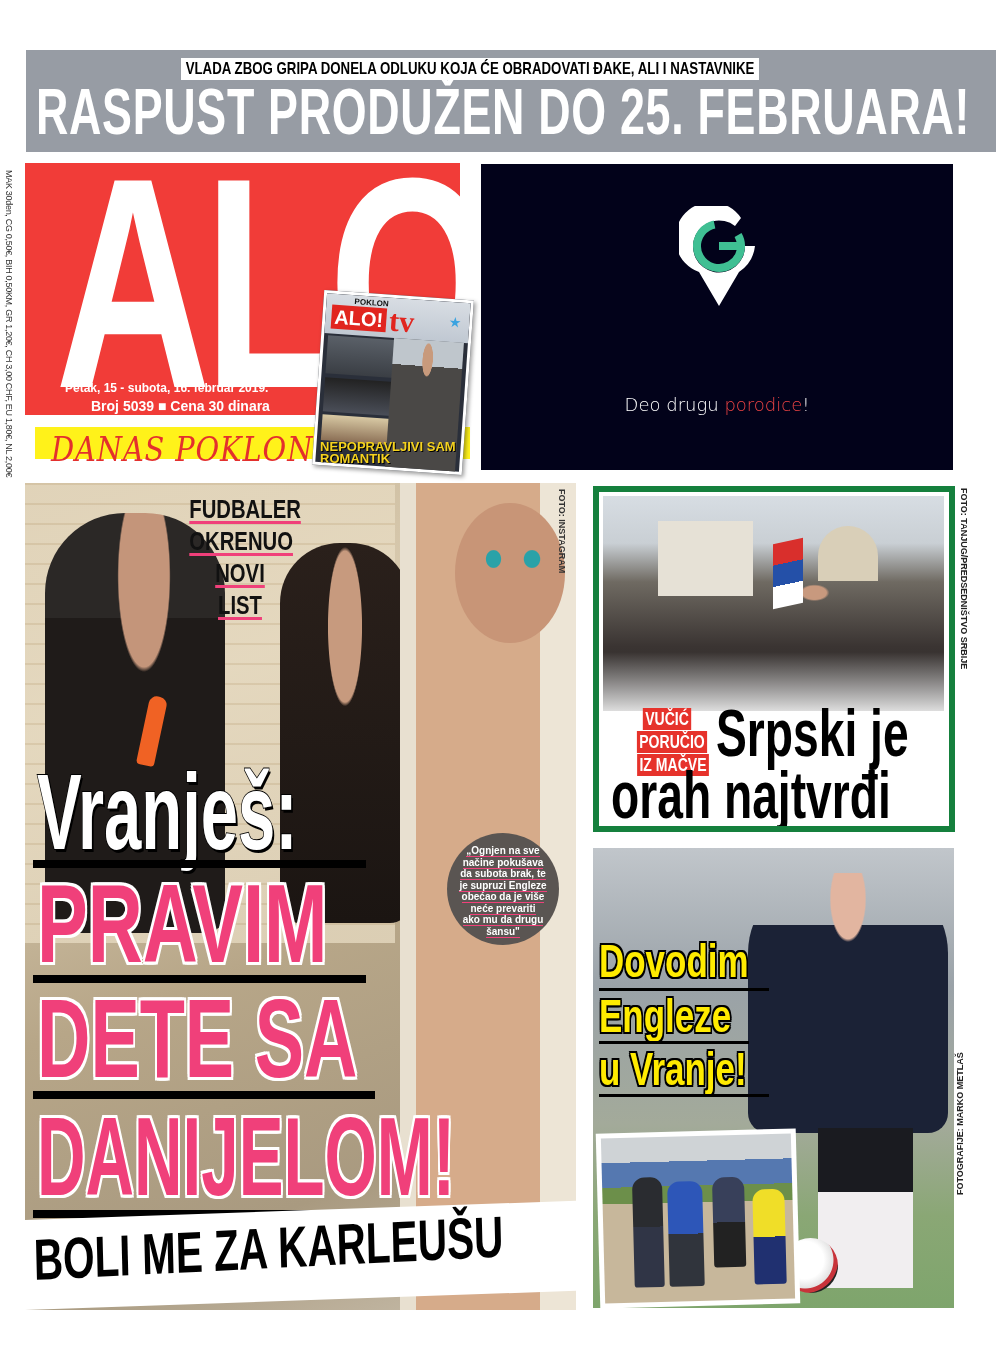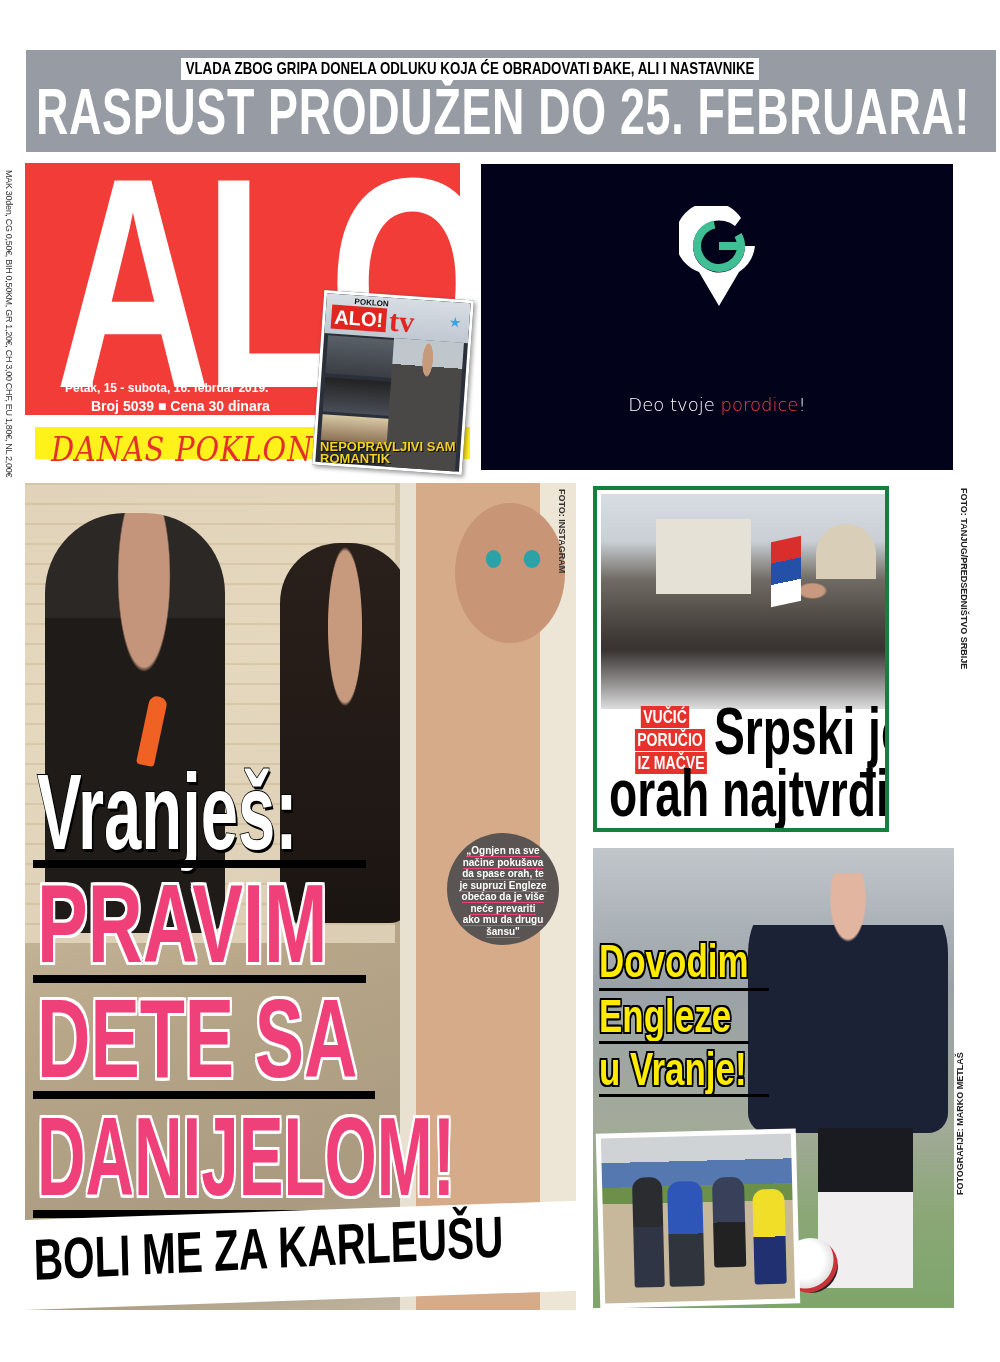--- a/index.html
+++ b/index.html
@@ -87,21 +87,21 @@
 
   .sub-strip { position: absolute; left: 0; top: 737px; width: 551px; height: 90px; background: #fff; transform: skewY(-2deg); transform-origin: left top; }
   .hl-boli { position: absolute; left: 8px; top: 748px; color: #000; font-weight: bold; font-size: 58px; line-height: 58px; white-space: nowrap;
     transform: scaleX(0.70) rotate(-2deg); transform-origin: left top; }
 
   .quote-bubble { position: absolute; left: 422px; top: 350px; width: 112px; height: 112px; border-radius: 50%; background: #5a5552;
     color: #fff; font-size: 10px; line-height: 11.5px; text-align: center; padding: 12px 8px 0; font-weight: bold; }
   .quote-bubble span { border-bottom: 1.5px solid #f0407a; margin-top: 16px; }
 
   
-  .story-vucic { position: absolute; left: 593px; top: 486px; width: 296px; height: 346px; background: #fff; border: 4px solid #15803d; overflow: hidden; }
+  .story-vucic { position: absolute; left: 593px; top: 486px; width: 362px; height: 346px; background: #fff; border: 6px solid #15803d; overflow: hidden; }
   .vucic-photo { position: absolute; left: 4px; top: 4px; width: 341px; height: 215px;
     background:
       radial-gradient(ellipse at 62% 45%, #c8997e 0 4%, transparent 5%),
       linear-gradient(180deg, #d7dde3 0%, #c9cfd4 22%, #6f6a62 40%, #3a3432 70%, #2a2828 100%); }
   .vucic-building { position: absolute; left: 55px; top: 25px; width: 95px; height: 75px; background: #e6e1d6; }
   .vucic-church { position: absolute; left: 215px; top: 30px; width: 60px; height: 55px; background: #d9cfb8; border-radius: 30px 30px 0 0; }
   .vucic-flag { position: absolute; left: 170px; top: 45px; width: 30px; height: 65px;
     background: linear-gradient(#d92f2c 0 33%, #2450a8 33% 66%, #fff 66% 100%); transform: skewY(-12deg); }
   .vucic-fade { position: absolute; left: 4px; top: 160px; width: 341px; height: 70px; background: linear-gradient(transparent, #fff); }
   .vucic-credit { position: absolute; left: 957px; top: 488px; width: 0; height: 0; }
@@ -177,51 +177,57 @@
 </div>
 
 <div class="ad">
   <svg class="ad-pin" viewBox="0 0 80 105">
     <path d="M58 14 A32 32 0 1 0 72 40 L72 44 A32 32 0 0 1 62 62 L40 100 L18 62 A32 32 0 0 1 8 40 A32 32 0 0 1 58 14" fill="none" stroke="#fff" stroke-width="0"></path>
     <path d="M40 100 L20 66 A36 36 0 1 1 62 12 L56 20 A26 26 0 1 0 66 40 L76 40 A36 36 0 0 1 60 66 Z" fill="#fff"></path>
     <circle cx="40" cy="40" r="22" fill="none" stroke="#3fbf93" stroke-width="8" stroke-dasharray="110 40" transform="rotate(-30 40 40)"></circle>
     <rect x="40" y="36" width="22" height="8" fill="#3fbf93"></rect>
   </svg>
   <div class="ad-tagline">
-    <span>Deo tvoje </span><span class="accent">porodice</span><span>!</span>
+    <span>Deo drugu </span><span class="accent">porodice</span><span>!</span>
   </div>
 </div>
 
 <div class="main-story">
   <div class="ms-wall"></div>
   <div class="ms-man"></div>
   <div class="ms-bottle"></div>
   <div class="ms-woman-dark"></div>
   <div class="ms-blonde"></div>
   <div class="ms-blonde-face"></div>
 
   <div class="photo-credit-main">
     <span>FOTO: INSTAGRAM</span>
   </div>
 
+  <div class="kicker-main">
+    <div>FUDBALER</div>
+    <div>OKRENUO</div>
+    <div>NOVI</div>
+    <div>LIST</div>
+  </div>
 
   <div class="hl-word hl-vranjes">Vranješ:</div>
   <div class="bar" style="left:8px; top:377px; width:333px;"></div>
 
   <div class="hl-pink hl-pravim">PRAVIM</div>
   <div class="bar" style="left:8px; top:492px; width:333px;"></div>
   <div class="hl-pink hl-dete">DETE SA</div>
   <div class="bar" style="left:8px; top:608px; width:342px;"></div>
   <div class="hl-pink hl-danijelom">DANIJELOM!</div>
   <div class="bar" style="left:8px; top:727px; width:535px;"></div>
 
   <div class="quote-bubble">
     <span>„Ognjen na sve</span><br>
     <span>načine pokušava</span><br>
-    <span>da spase orah, te</span><br>
+    <span>da subota brak, te</span><br>
     <span>je supruzi Engleze</span><br>
     <span>obećao da je više</span><br>
     <span>neće prevariti</span><br>
     <span>ako mu da drugu</span><br>
     <span>šansu"</span>
   </div>
 
   <div class="sub-strip"></div>
   <div class="hl-boli">BOLI ME ZA KARLEUŠU</div>
 </div>

